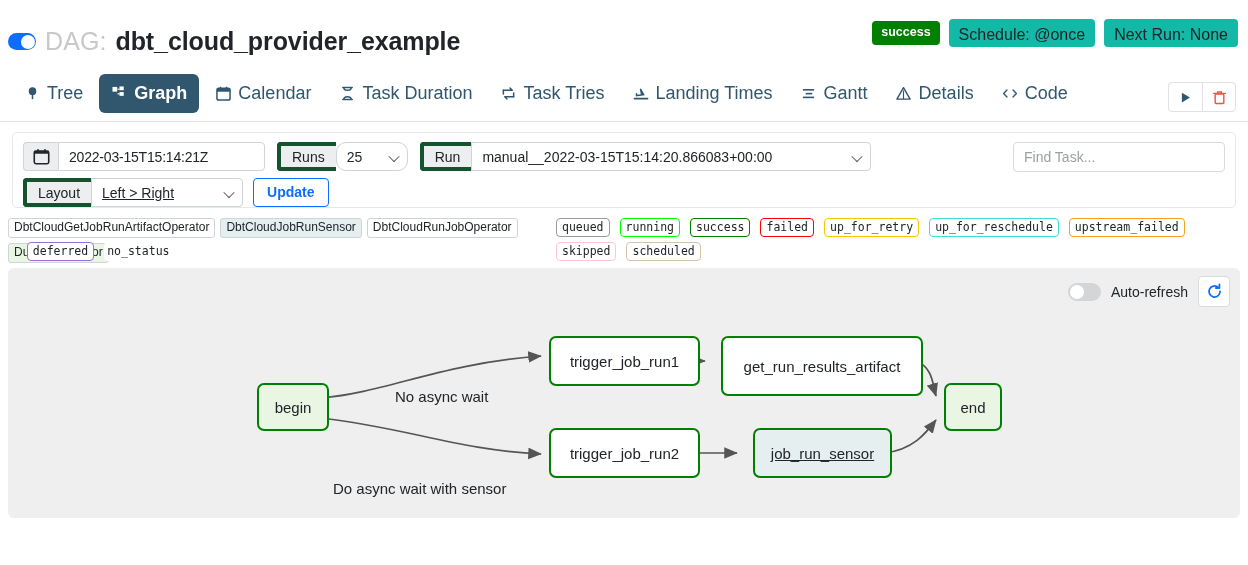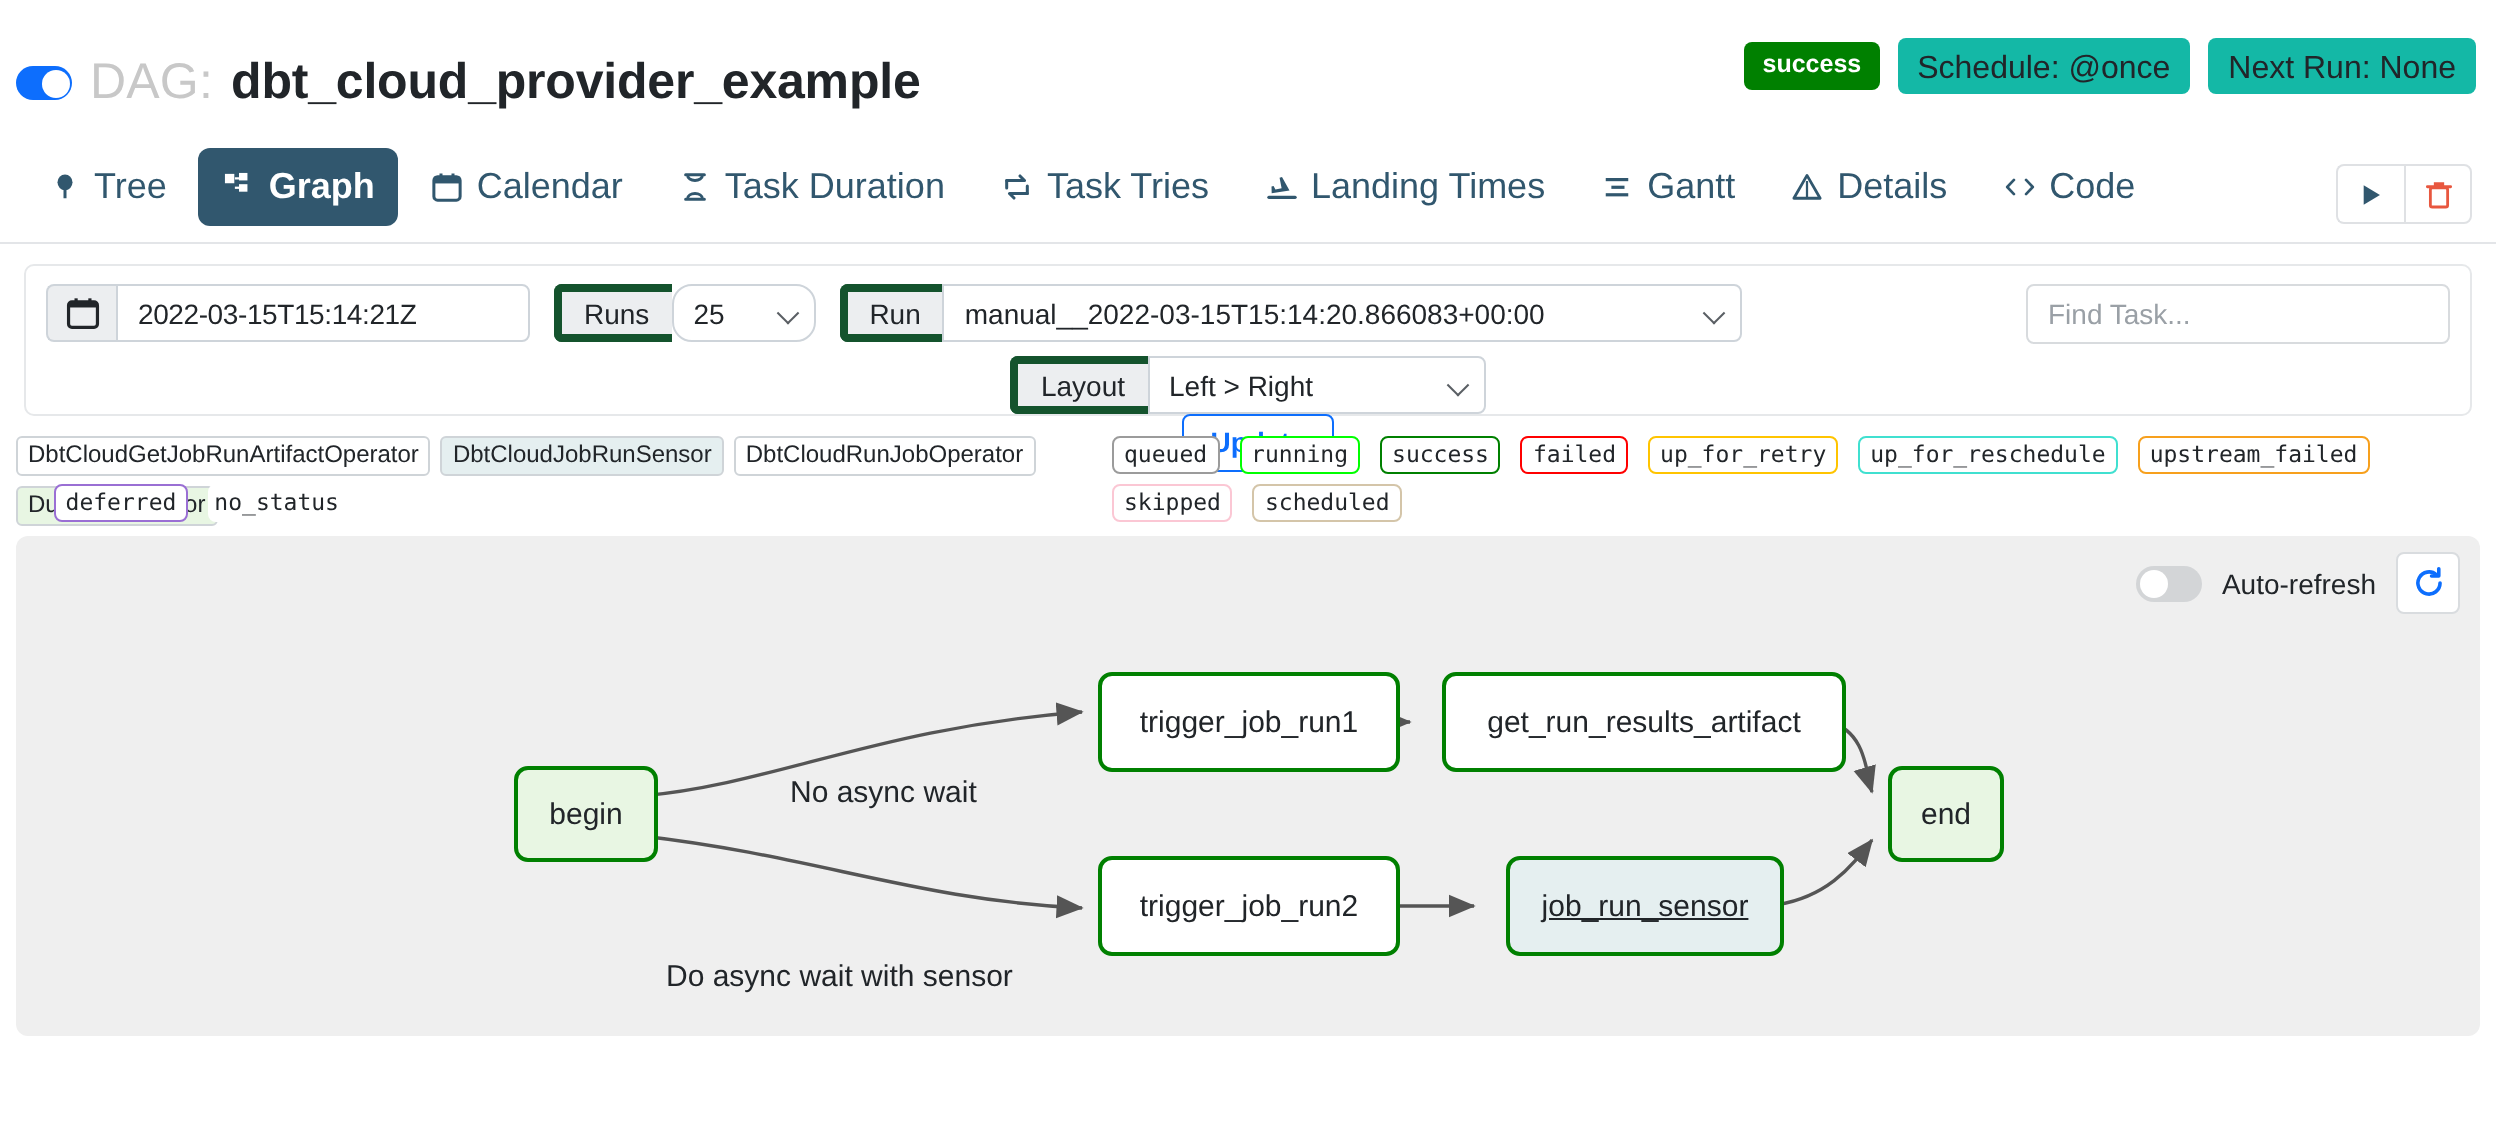--- a/index.html
+++ b/index.html
@@ -150,21 +150,21 @@
     padding: 9px 10px;
     position: relative;
     height: 76px;
     box-sizing: border-box;
   }
   .ctrl-row {
     display: flex;
     align-items: center;
     gap: 0;
   }
-  .ctrl-row + .ctrl-row { margin-top: 7px; flex-direction: column; }
+  .ctrl-row + .ctrl-row { margin-top: 7px; }
   .grp { display: flex; align-items: center; }
   .addon {
     background: #eceef0;
     border: 4px solid #14532d;
     color: #212529;
     font-size: 14px;
     padding: 6px 11px;
     height: 29px;
     box-sizing: border-box;
     line-height: 16px;
@@ -206,21 +206,21 @@
     right: 9px;
     top: 11px;
     width: 7px;
     height: 7px;
     border-right: 1.6px solid #5a5f64;
     border-bottom: 1.6px solid #5a5f64;
     transform: rotate(45deg) translate(-1px,-1px);
   }
   .sel.runs { width: 72px; border-radius: 10px; }
   .sel.run  { width: 400px; }
-  .sel.layout { width: 169px; }
+  .sel.layout { width: 152px; text-decoration: underline; }
   .gap { width: 12px; }
   .btn-outline {
     border: 1px solid #0d6efd;
     color: #0d6efd;
     background: #fff;
     border-radius: 4px;
     font-size: 14px;
     font-weight: bold;
     padding: 6px 13px;
     height: 29px;
@@ -614,21 +614,21 @@
     </g>
   </svg>
 
   <div>
     <div class="node dummy" style="left:249px; top:115px; width:72px;  height:48px;">
         <span>begin</span>
       </div>
     <div class="node" style="left:541px; top:68px;  width:151px; height:50px;">
         <span>trigger_job_run1</span>
       </div>
-    <div class="node" style="left:713px; top:68px;  width:202px; height:50px;">
+    <div class="node" style="left:713px; top:68px;  width:202px; height:60px;">
         <span>get_run_results_artifact</span>
       </div>
     <div class="node dummy" style="left:936px; top:115px; width:58px;  height:48px;">
         <span>end</span>
       </div>
     <div class="node" style="left:541px; top:160px; width:151px; height:50px;">
         <span>trigger_job_run2</span>
       </div>
     <div class="node sensor" style="left:745px; top:160px; width:139px; height:50px;">
         <span>job_run_sensor</span>

